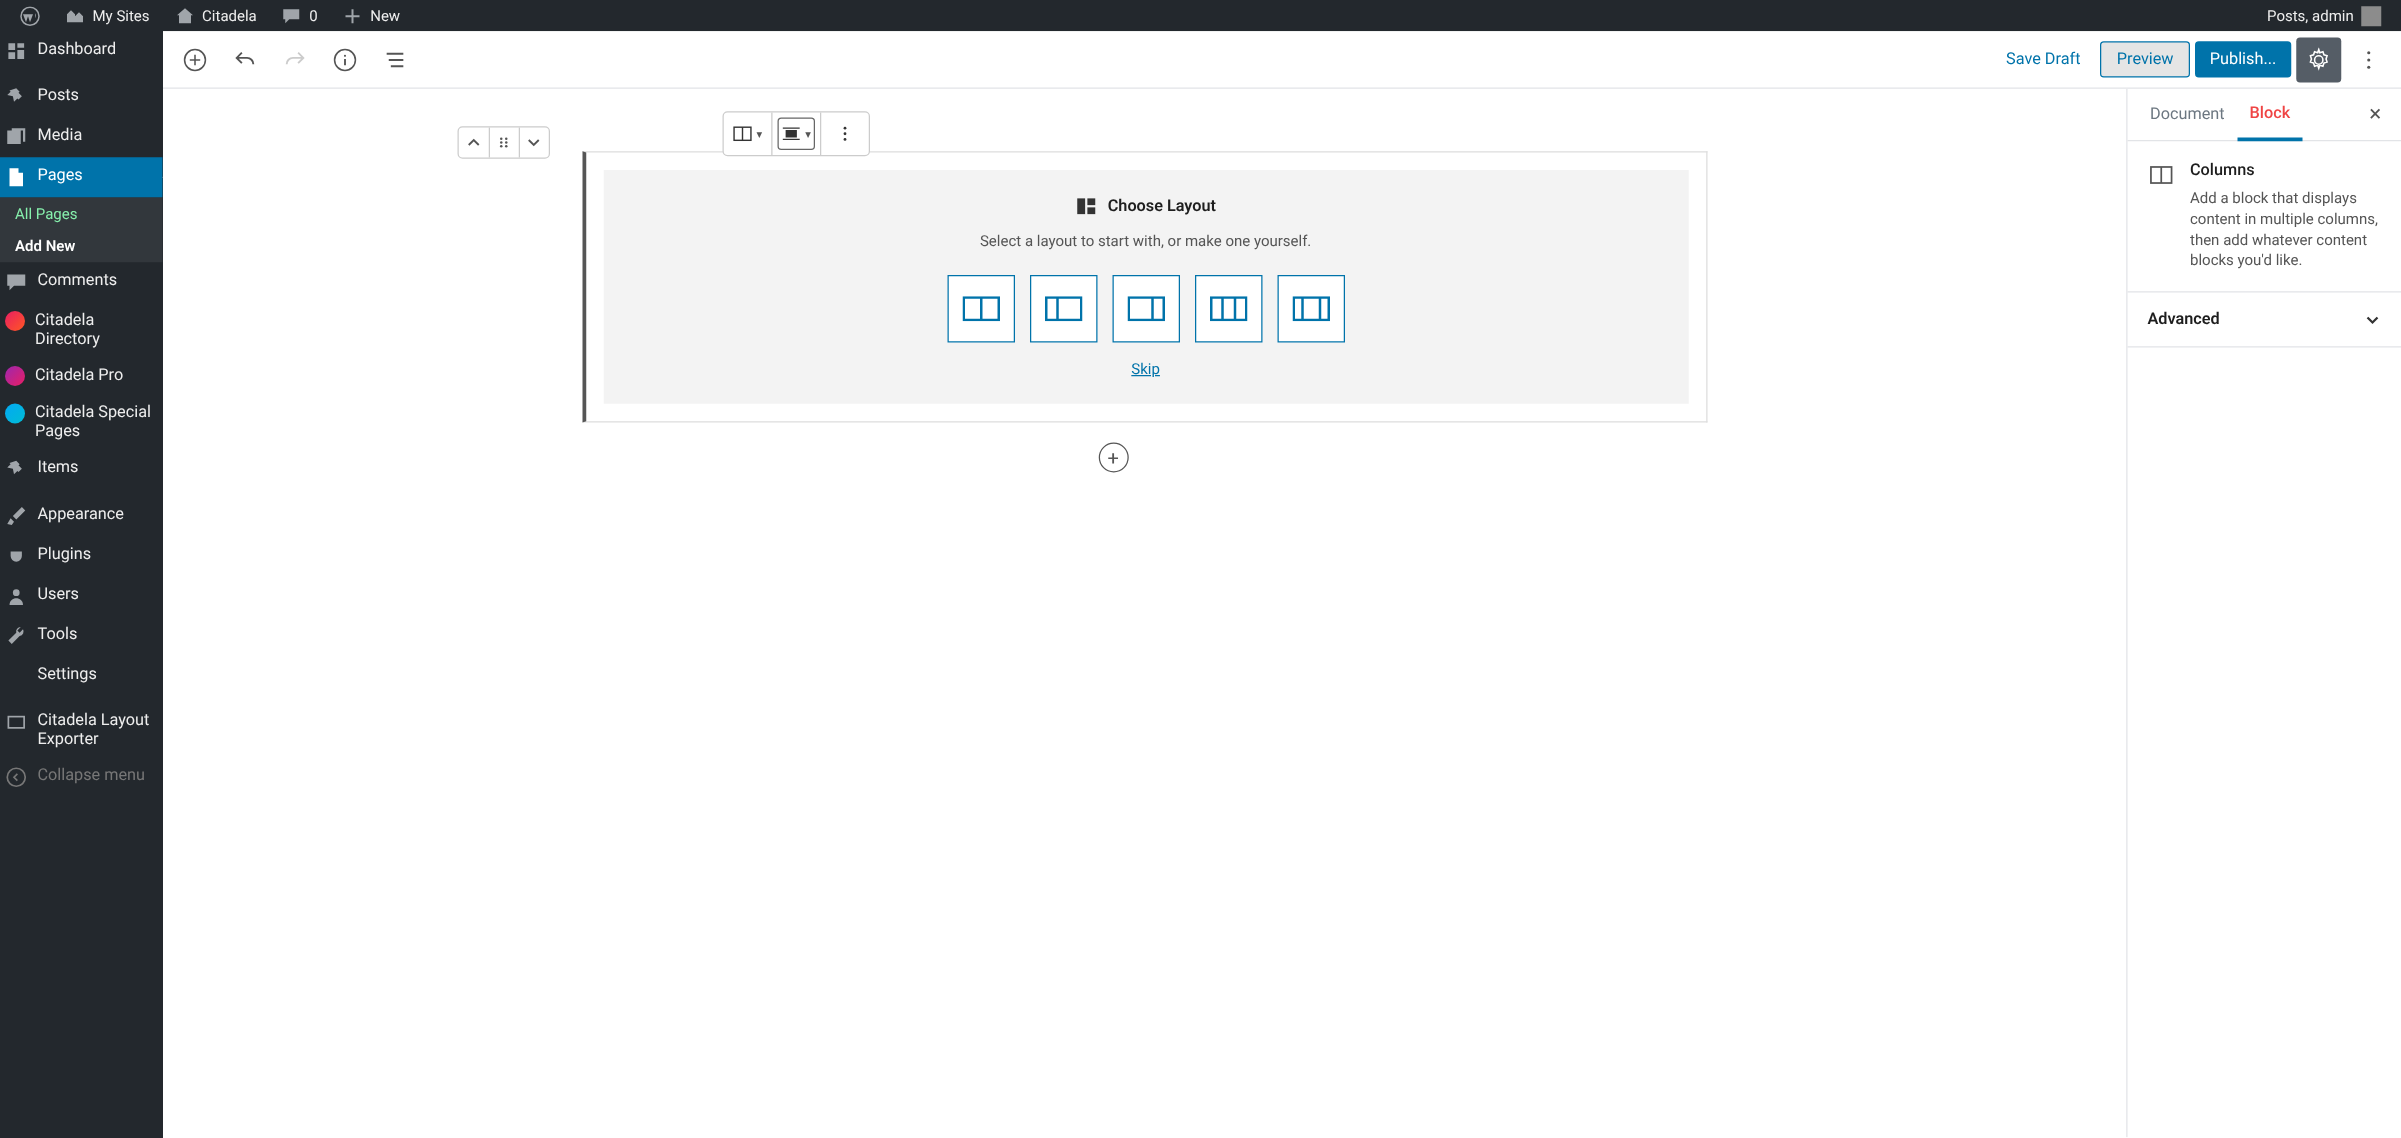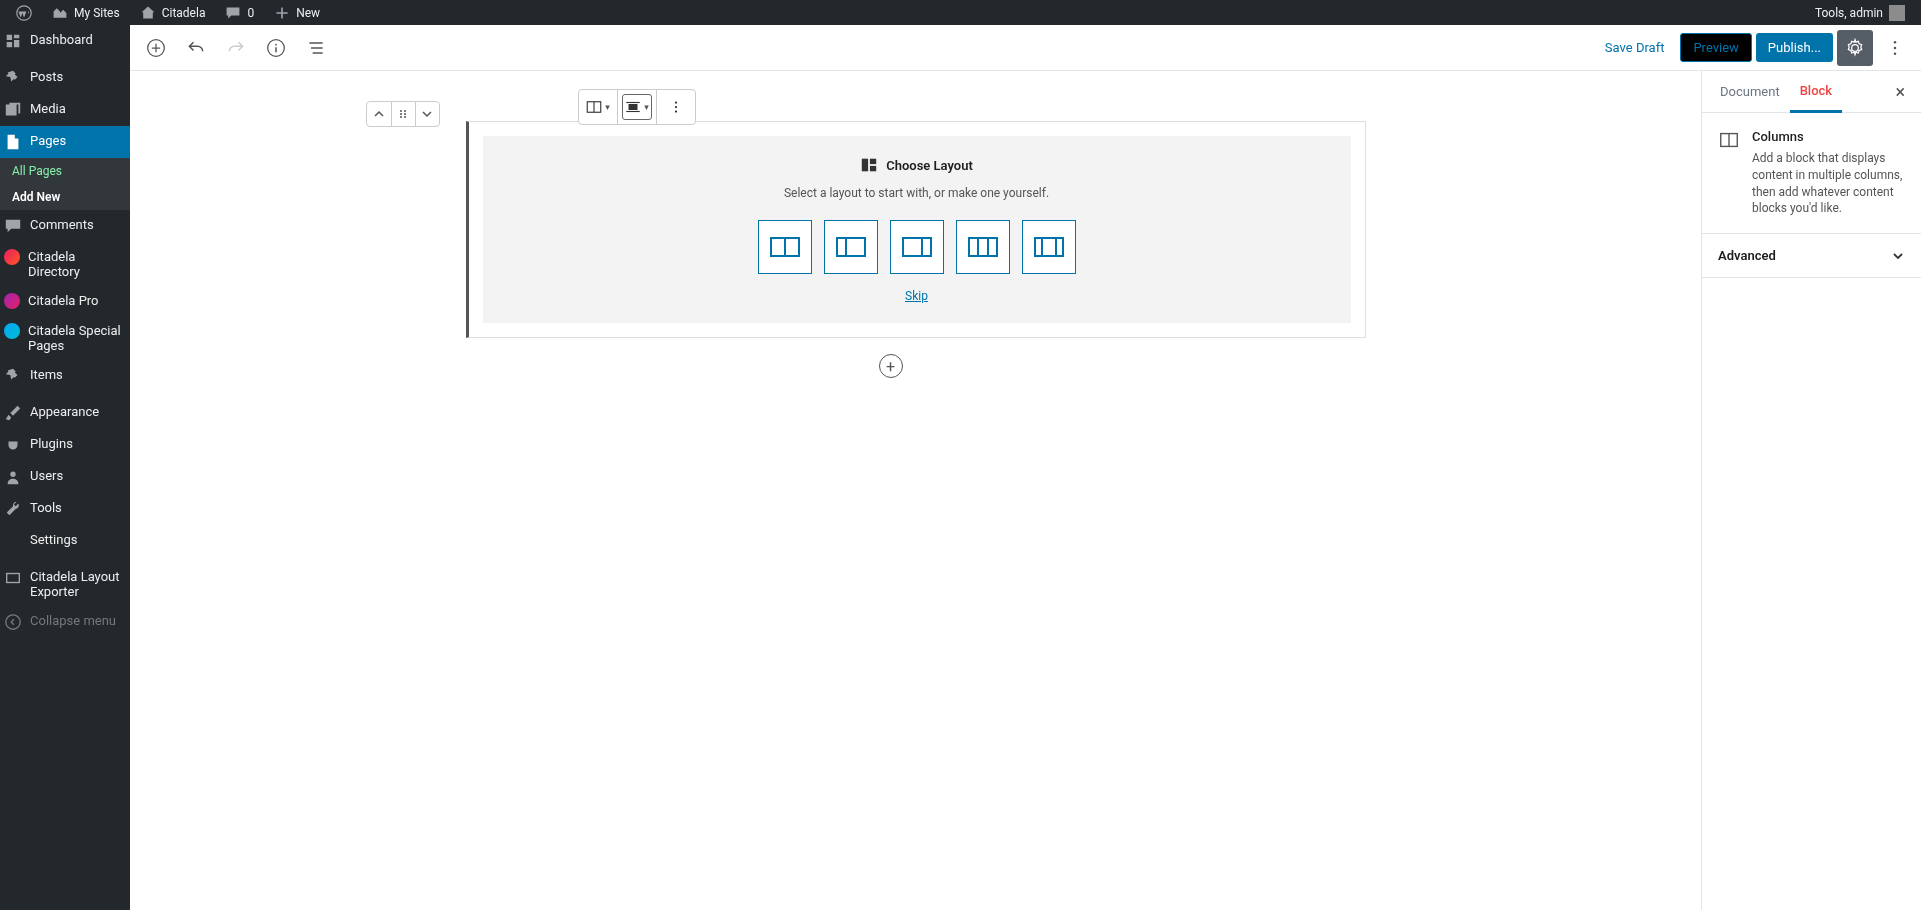--- a/index.html
+++ b/index.html
@@ -27,21 +27,21 @@
 .icon-circle { width: 16px; height: 16px; border-radius: 50%; flex-shrink: 0; }
 
 
 .main { flex: 1; display: flex; flex-direction: column; background: #fff; }
 .editor-header { height: 46px; border-bottom: 1px solid #e2e4e7; display: flex; align-items: center; justify-content: space-between; padding: 0 8px; }
 .editor-header-left, .editor-header-right { display: flex; align-items: center; gap: 4px; }
 .header-btn { width: 36px; height: 36px; display: flex; align-items: center; justify-content: center; border: none; background: transparent; cursor: pointer; border-radius: 3px; }
 .header-btn svg { width: 20px; height: 20px; fill: #555; }
 .header-btn.disabled svg { fill: #ccc; }
 .save-draft { color: #0073aa; padding: 8px 12px; cursor: pointer; font-size: 13px; }
-.preview-btn { border: 1px solid #0073aa; color: #0073aa; background: #000000; padding: 6px 12px; border-radius: 3px; cursor: pointer; font-size: 13px; }
+.preview-btn { border: 1px solid #0073aa; color: #0073aa; background: #e5e5e5; padding: 6px 12px; border-radius: 3px; cursor: pointer; font-size: 13px; }
 .publish-btn { background: #0073aa; color: #fff; border: none; padding: 7px 12px; border-radius: 3px; cursor: pointer; font-size: 13px; }
 .settings-btn { width: 36px; height: 36px; background: #555d66; border-radius: 3px; display: flex; align-items: center; justify-content: center; cursor: pointer;}
 .settings-btn svg { fill: #fff; width: 20px; height: 20px; }
 
 .editor-body { flex: 1; display: flex; overflow: hidden; }
 .canvas { flex: 1; overflow: auto; padding: 50px 0; }
 .canvas-inner { max-width: 680px; margin: 0 auto; }
 .title-input { font-size: 36px; font-weight: 600; font-family: Georgia, serif; border: none; outline: none; width: 100%; margin-bottom: 80px; }
 
 .block-wrap { position: relative; }
@@ -116,21 +116,21 @@
     </div>
     <div class="admin-bar-item">
       <svg viewBox="0 0 20 20">
           <path d="M9 3h2v6h6v2h-6v6H9v-6H3V9h6z"></path>
         </svg>
       <span>New</span>
     </div>
   </div>
   <div class="admin-bar-right">
     <div class="admin-bar-item">
-      <span>Tools, admin</span>
+      <span>Posts, admin</span>
       <div class="avatar"></div>
     </div>
   </div>
 </div>
 
 <div class="layout">
 
   <div class="sidebar">
     <div class="sidebar-item">
       <svg viewBox="0 0 20 20">

